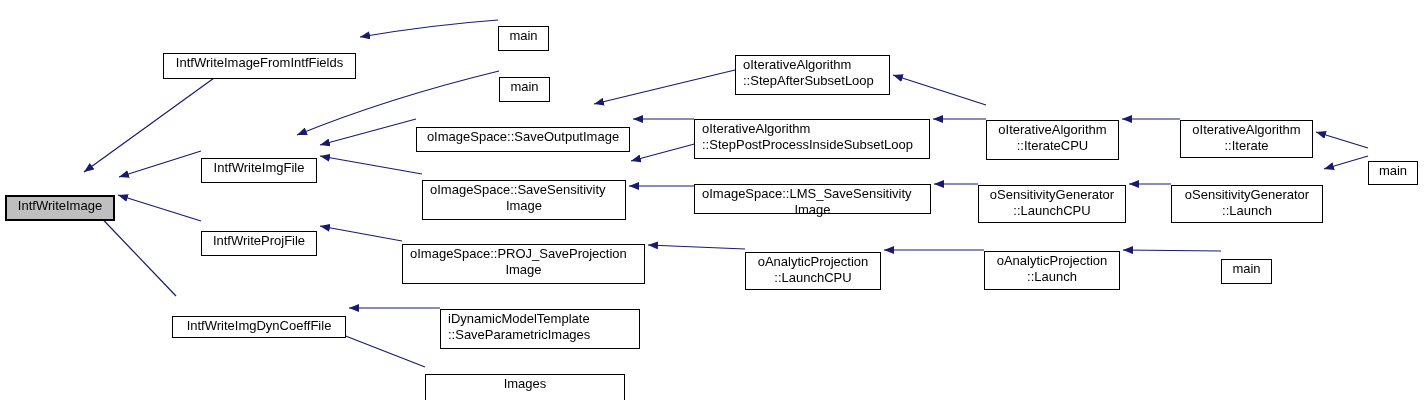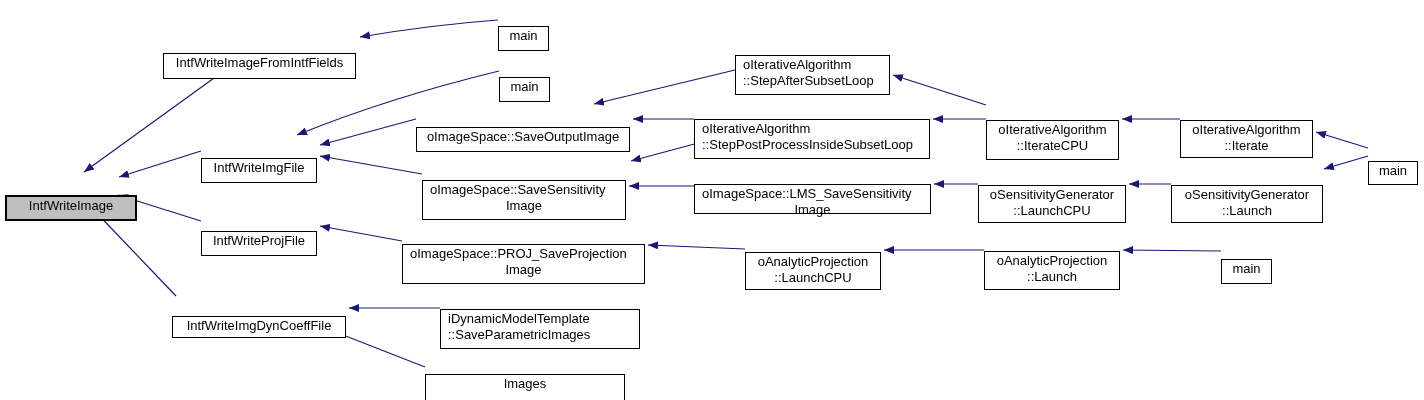--- a/index.html
+++ b/index.html
@@ -73,21 +73,21 @@
       <path d="M402,241 L320,226" marker-end="url(#arrow)"></path>
       <path d="M745,249 L648,245" marker-end="url(#arrow)"></path>
       <path d="M984,250 L884,250" marker-end="url(#arrow)"></path>
       <path d="M1221,251 L1123,250" marker-end="url(#arrow)"></path>
       <path d="M176,296 L90,206" marker-end="url(#arrow)"></path>
       <path d="M440,308 L349,308" marker-end="url(#arrow)"></path>
       <path d="M425,367 L320,326" marker-end="url(#arrow)"></path>
     </g>
   </svg>
 
-  <div class="node focus center" style="left:5px; top:175px; width:132px; height:26px;">
+  <div class="node focus center" style="left:5px; top:175px; width:110px; height:26px;">
     <span class="line l1">IntfWriteImage</span>
   </div>
 
   <div class="node center" style="left:163px; top:33px; width:193px; height:26px;">
     <span class="line l1">IntfWriteImageFromIntfFields</span>
   </div>
 
   <div class="node center" style="left:498px; top:6px; width:51px; height:25px;">
     <span class="line l1">main</span>
   </div>

